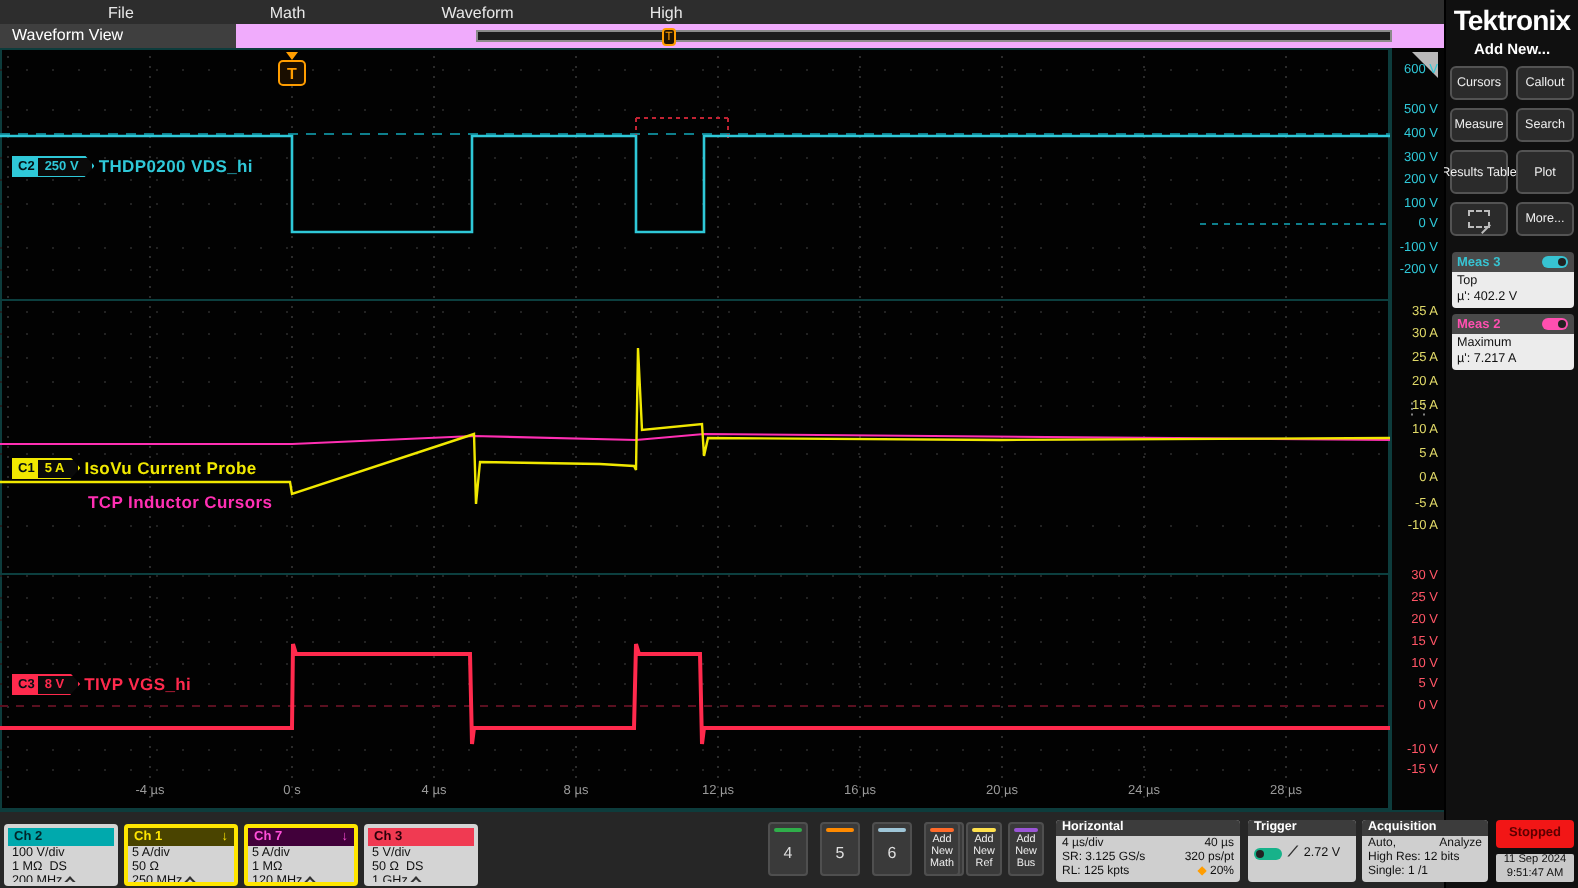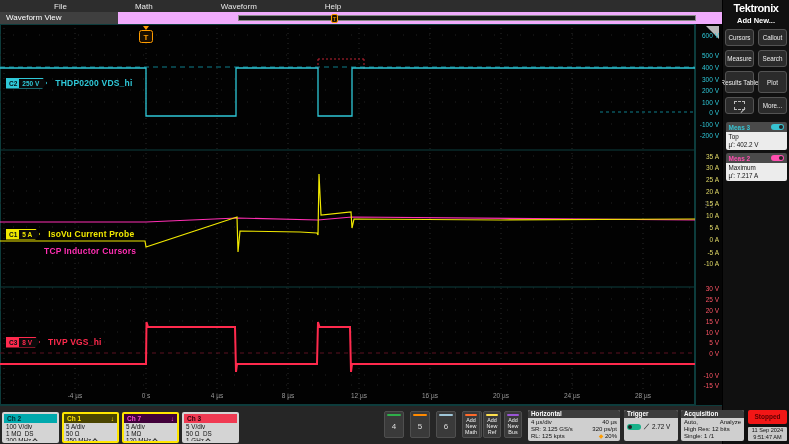--- a/index.html
+++ b/index.html
@@ -20,21 +20,21 @@
   .plot{position:relative;width:722px;height:381px;background:#020202;}
   .gutter{position:absolute;left:695px;top:0;width:27px;height:381px;background:#050505;border-left:1px solid #0d3c3c;}
   .axis span{position:absolute;right:3px;transform:translateY(-50%);font-size:6.5px;white-space:nowrap;}
   .axis-top span{color:#2fc8d8;}
   .axis-mid span{color:#e0d968;}
   .axis-bot span{color:#ff5566;}
   .taxis span{position:absolute;top:368px;transform:translateX(-50%);font-size:6.5px;color:#9a9a9a;white-space:nowrap;}
   .corner-icon{position:absolute;right:3px;top:2px;width:0;height:0;
                border-top:13px solid #b9b9b9;border-left:13px solid transparent;}
   .grip{position:absolute;right:8px;top:176px;color:#9a9a9a;font-size:8px;letter-spacing:-2px;}
-  .wfrow{position:absolute;display:flex;align-items:center;gap:8px;height:12px;}
+  .wfrow{position:absolute;display:flex;align-items:center;gap:2px;height:12px;}
   .handle{display:inline-flex;height:11px;border:1px solid currentColor;align-items:stretch;
           clip-path:polygon(0 0,calc(100% - 5px) 0,100% 50%,calc(100% - 5px) 100%,0 100%);}
   .handle .hch{font-size:6.5px;font-weight:bold;padding:0 2px;line-height:10px;color:#041014;}
   .handle .hsc{font-size:6.5px;font-weight:bold;padding:0 7px 0 3px;line-height:10px;background:#0a0a0a;}
   .wflabel{font-size:8.5px;font-weight:bold;letter-spacing:.2px;}
   .row-c2{color:#2fc8d8;} .row-c2 .hch{background:#2fc8d8;} .row-c2 .hsc{color:#2fc8d8;}
   .row-c1{color:#f0e800;} .row-c1 .hch{background:#f0e800;} .row-c1 .hsc{color:#f0e800;}
   .row-c7{color:#ff2fb3;}
   .row-c3{color:#ff2a4d;} .row-c3 .hch{background:#ff2a4d;} .row-c3 .hsc{color:#ff2a4d;}
   
@@ -65,21 +65,21 @@
   .toggle{display:inline-block;width:14px;height:6px;border-radius:3px;background:#17b28a;position:relative;vertical-align:middle;}
   .toggle:after{content:"";position:absolute;left:1px;top:1px;width:4px;height:4px;border-radius:2px;background:#222;}
   .slope-ic{font-size:7px;color:#333;font-weight:bold;}
   .rightcol{position:absolute;left:748px;top:4px;width:39px;}
   .stopbtn{width:39px;height:14px;background:#f21616;border-radius:2px;color:#5c0000;
            font-size:6.5px;font-weight:bold;text-align:center;line-height:14px;}
   .dtbox{margin-top:3px;width:39px;height:14px;background:#c9c9c9;color:#111;font-size:5.6px;
          line-height:7px;text-align:center;border-radius:1px;}
   
   .sidebar{width:67px;background:#101010;display:flex;flex-direction:column;align-items:center;border-left:1px solid #000;}
-  .brand{color:#fff;font-size:11px;font-weight:bold;margin-top:2px;letter-spacing:-.4px;}
+  .brand{color:#fff;font-size:14px;font-weight:bold;margin-top:2px;letter-spacing:-.4px;}
   .addnew{color:#fff;font-size:7.5px;font-weight:bold;margin:2px 0 4px 0;}
   .sbgrid{display:grid;grid-template-columns:29px 29px;gap:4px;}
   .sbtn{height:17px;background:#2b2b2b;border:1px solid #535353;border-radius:3px;color:#eee;
         font-size:6.3px;line-height:7px;display:flex;align-items:center;justify-content:center;text-align:center;padding:1px;}
   .sbtn.tall{height:22px;}
   .draw-ic{width:11px;height:9px;border:1px dashed #bbb;position:relative;}
   .draw-ic:after{content:"";position:absolute;right:-2px;bottom:-2px;width:6px;height:1px;background:#bbb;transform:rotate(-45deg);}
   .meascards{margin-top:8px;width:61px;}
   .meascard{margin-bottom:3px;border-radius:2px;overflow:hidden;}
   .meas-head{height:10px;background:#4a4a4a;display:flex;align-items:center;justify-content:space-between;
@@ -91,21 +91,21 @@
 </head>
 <body>
 
 <div class="app">
   <div class="main">
 
     <div class="menubar">
       <span>File</span>
       <span>Math</span>
       <span>Waveform</span>
-      <span>Help</span>
+      <span>High</span>
     </div>
 
     <div class="tabrow">
       <div class="tab">Waveform View</div>
       <div class="ribbon">
         <div class="ribbon-marker">T</div>
       </div>
     </div>
 
     <div class="plot">

